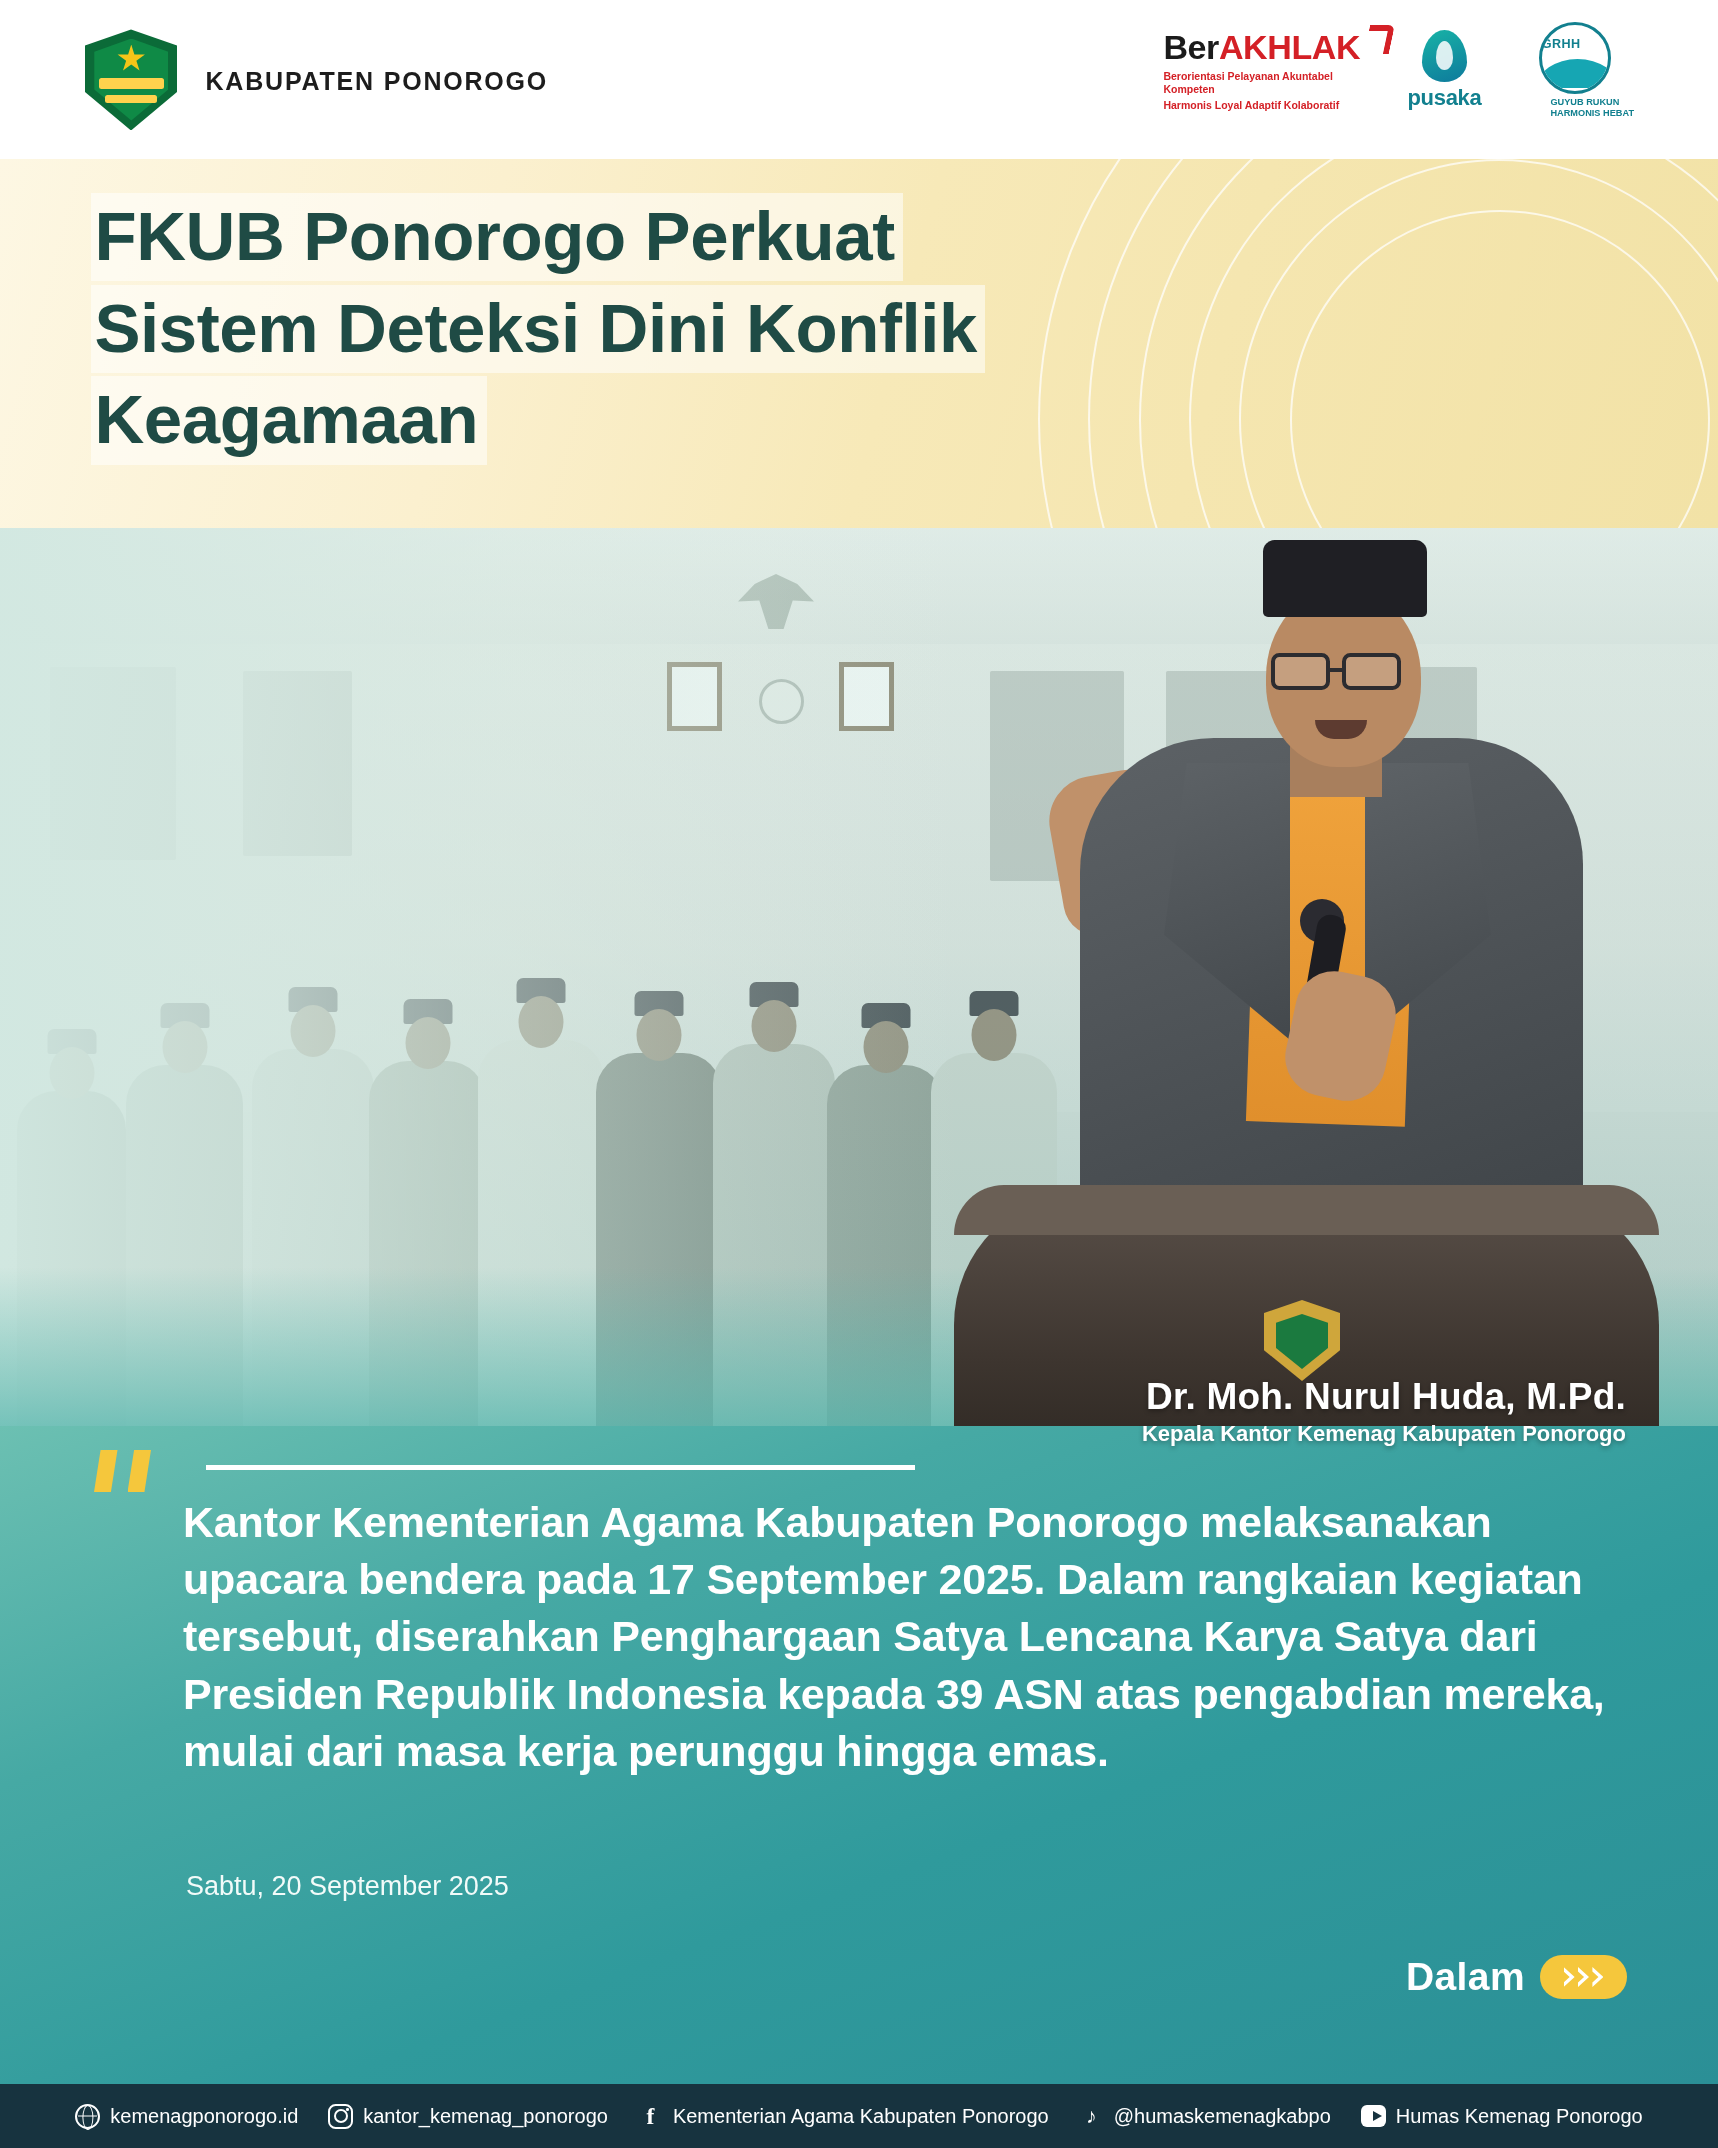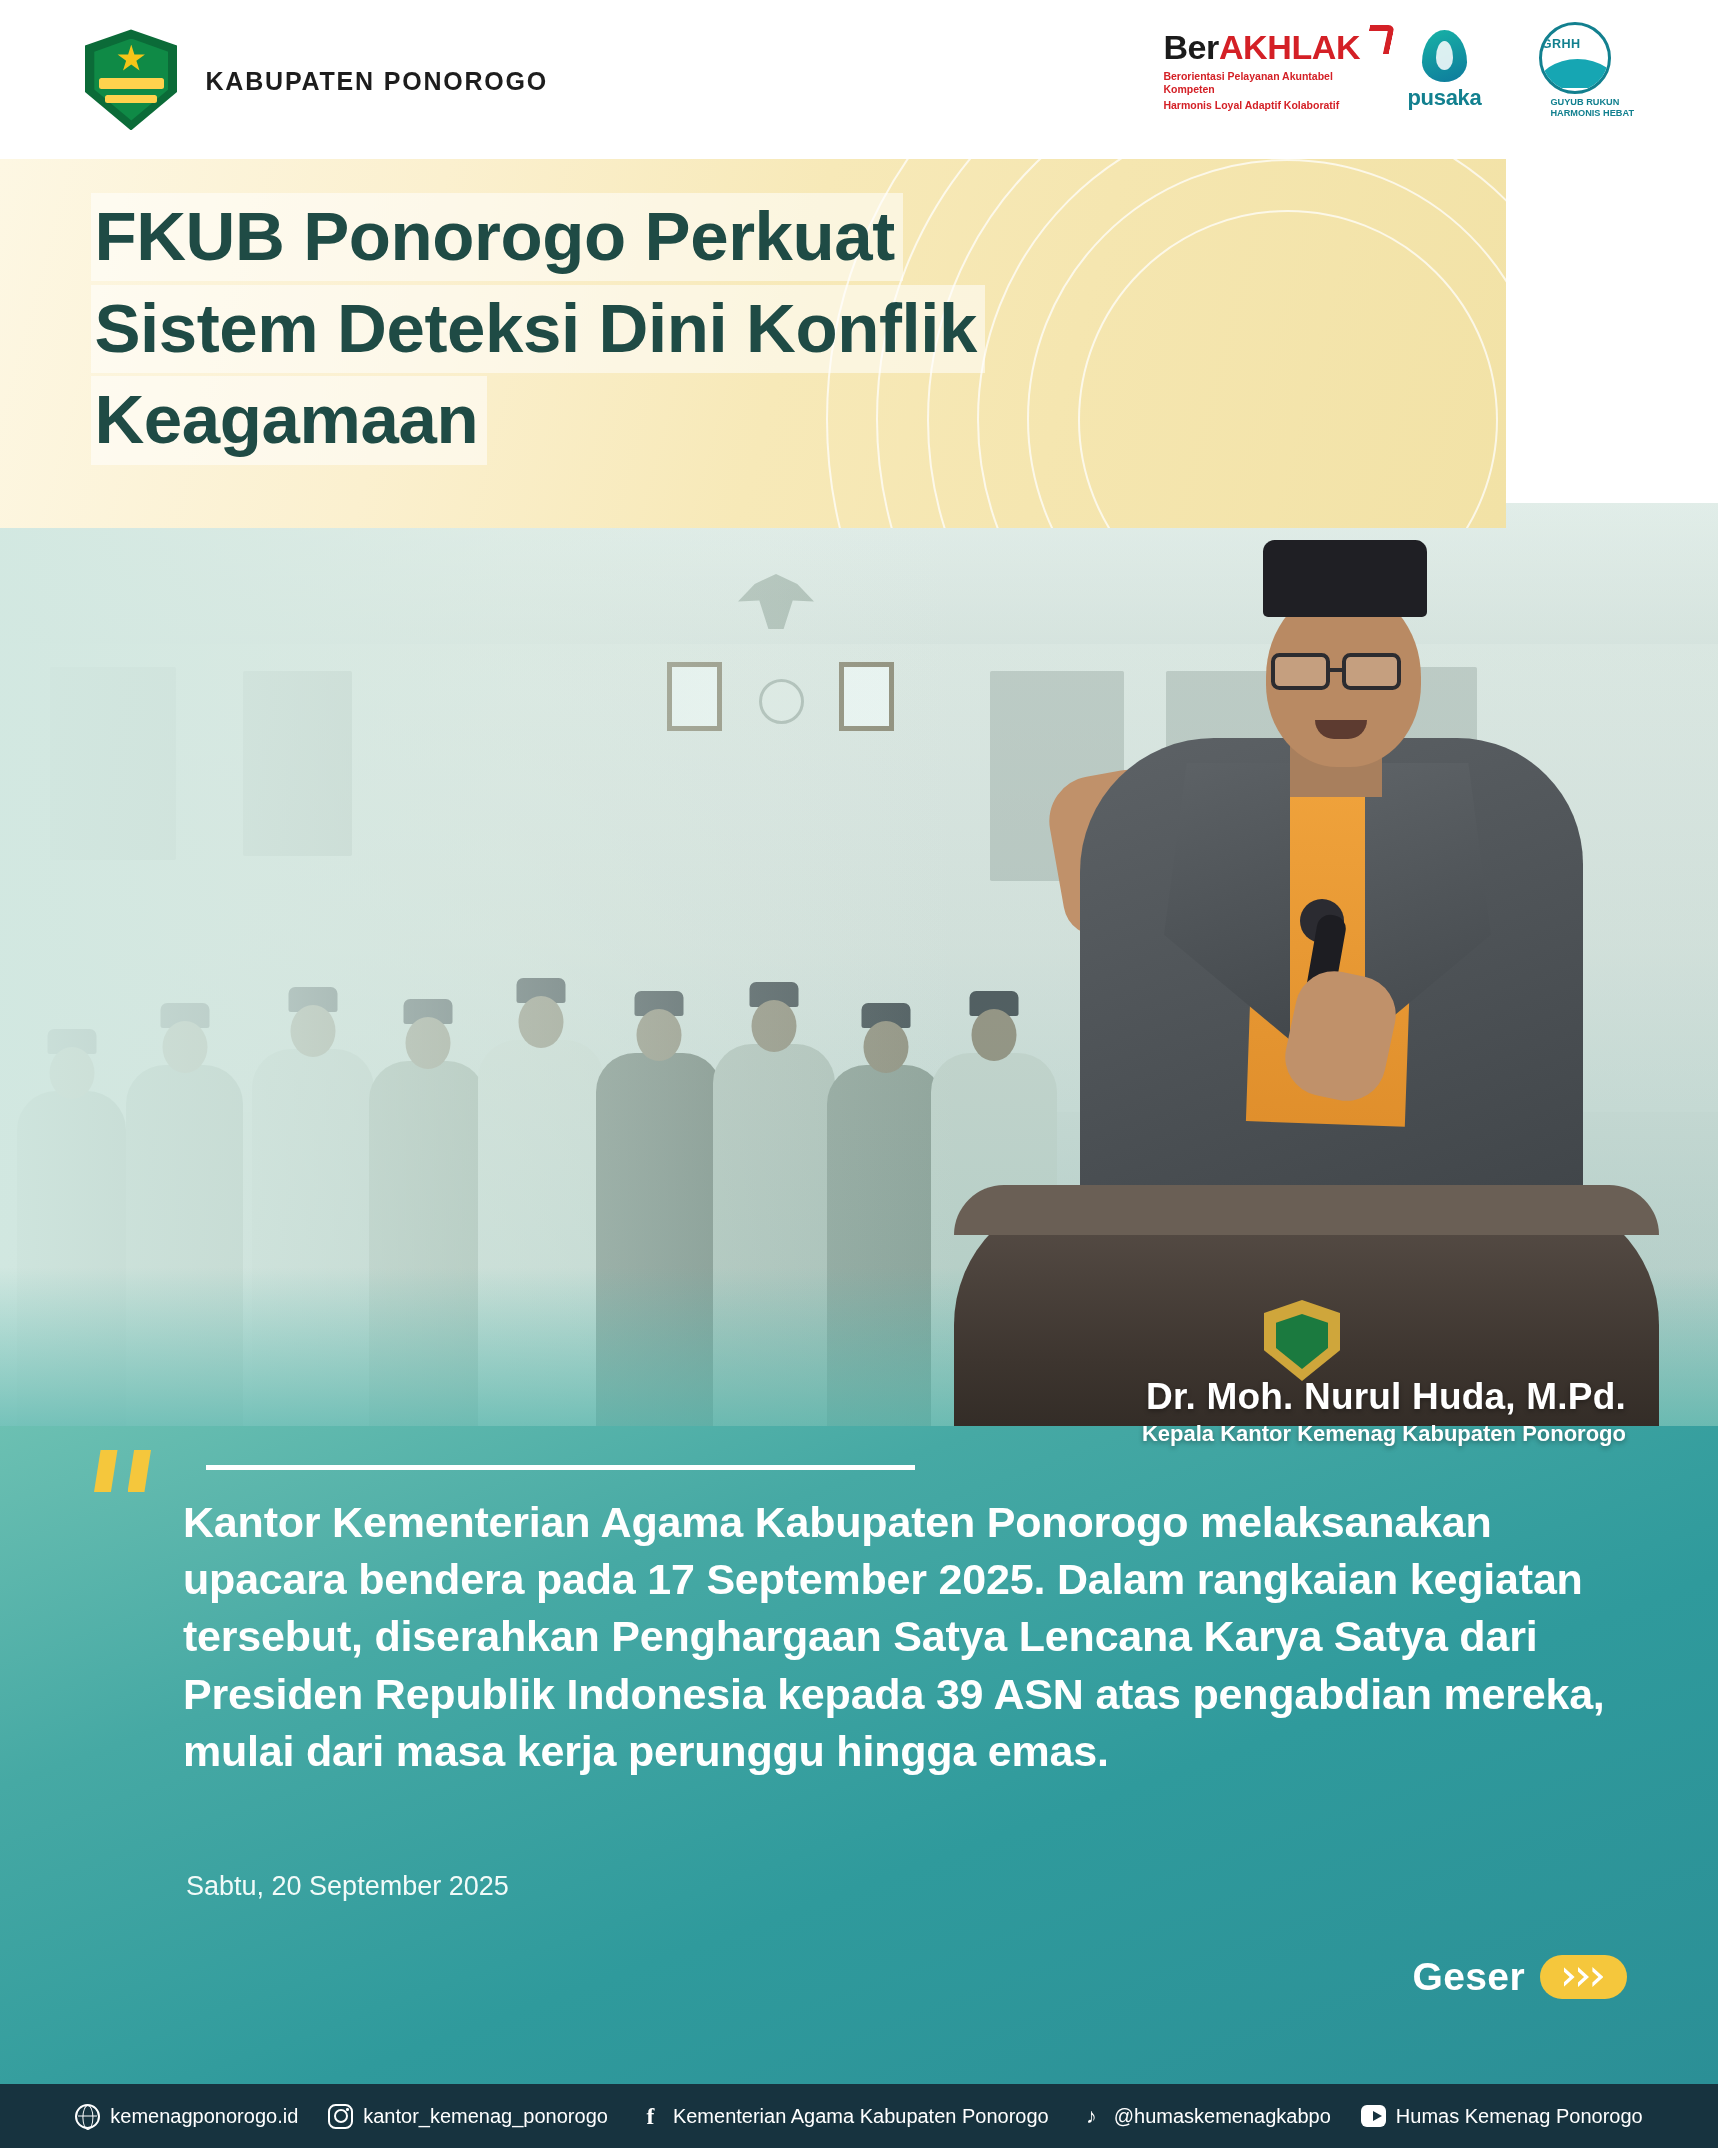--- a/index.html
+++ b/index.html
@@ -179,21 +179,21 @@
     font-weight: bold;
     color: #12808f;
     line-height: 1.2;
     margin-left: 35px;
   }
 
   
   .title-band {
     position: absolute;
     top: 159px; left: 0;
-    width: 1506px;
+    width: 1718px;
     height: 369px;
     background: linear-gradient(105deg, #fdf7e3 0%, #fbf0cf 28%, #f7e9b8 52%, #f5e6b0 70%, #f2e2a6 100%);
     overflow: hidden;
     z-index: 30;
   }
   .title-band .arcs {
     position: absolute;
     right: -243px; top: -201px;
     width: 923px; height: 923px;
     opacity: .85;
@@ -799,21 +799,21 @@
 
   <div class="quote-mark">
       <span></span>
       <span></span>
     </div>
   <div class="quote-rule"></div>
   <div class="quote-text">Kantor Kementerian Agama Kabupaten Ponorogo melaksanakan upacara bendera pada 17 September 2025. Dalam rangkaian kegiatan tersebut, diserahkan Penghargaan Satya Lencana Karya Satya dari Presiden Republik Indonesia kepada 39 ASN atas pengabdian mereka, mulai dari masa kerja perunggu hingga emas.</div>
   <div class="quote-date">Sabtu, 20 September 2025</div>
 
   <div class="geser">
-    <div class="geser-label">Geser</div>
+    <div class="geser-label">Dalam</div>
     <div class="geser-pill">
         <i></i>
         <i></i>
         <i></i>
       </div>
   </div>
 
   <div class="footer">
     <div class="f-item">
       <span class="f-ic ic-globe"></span>

